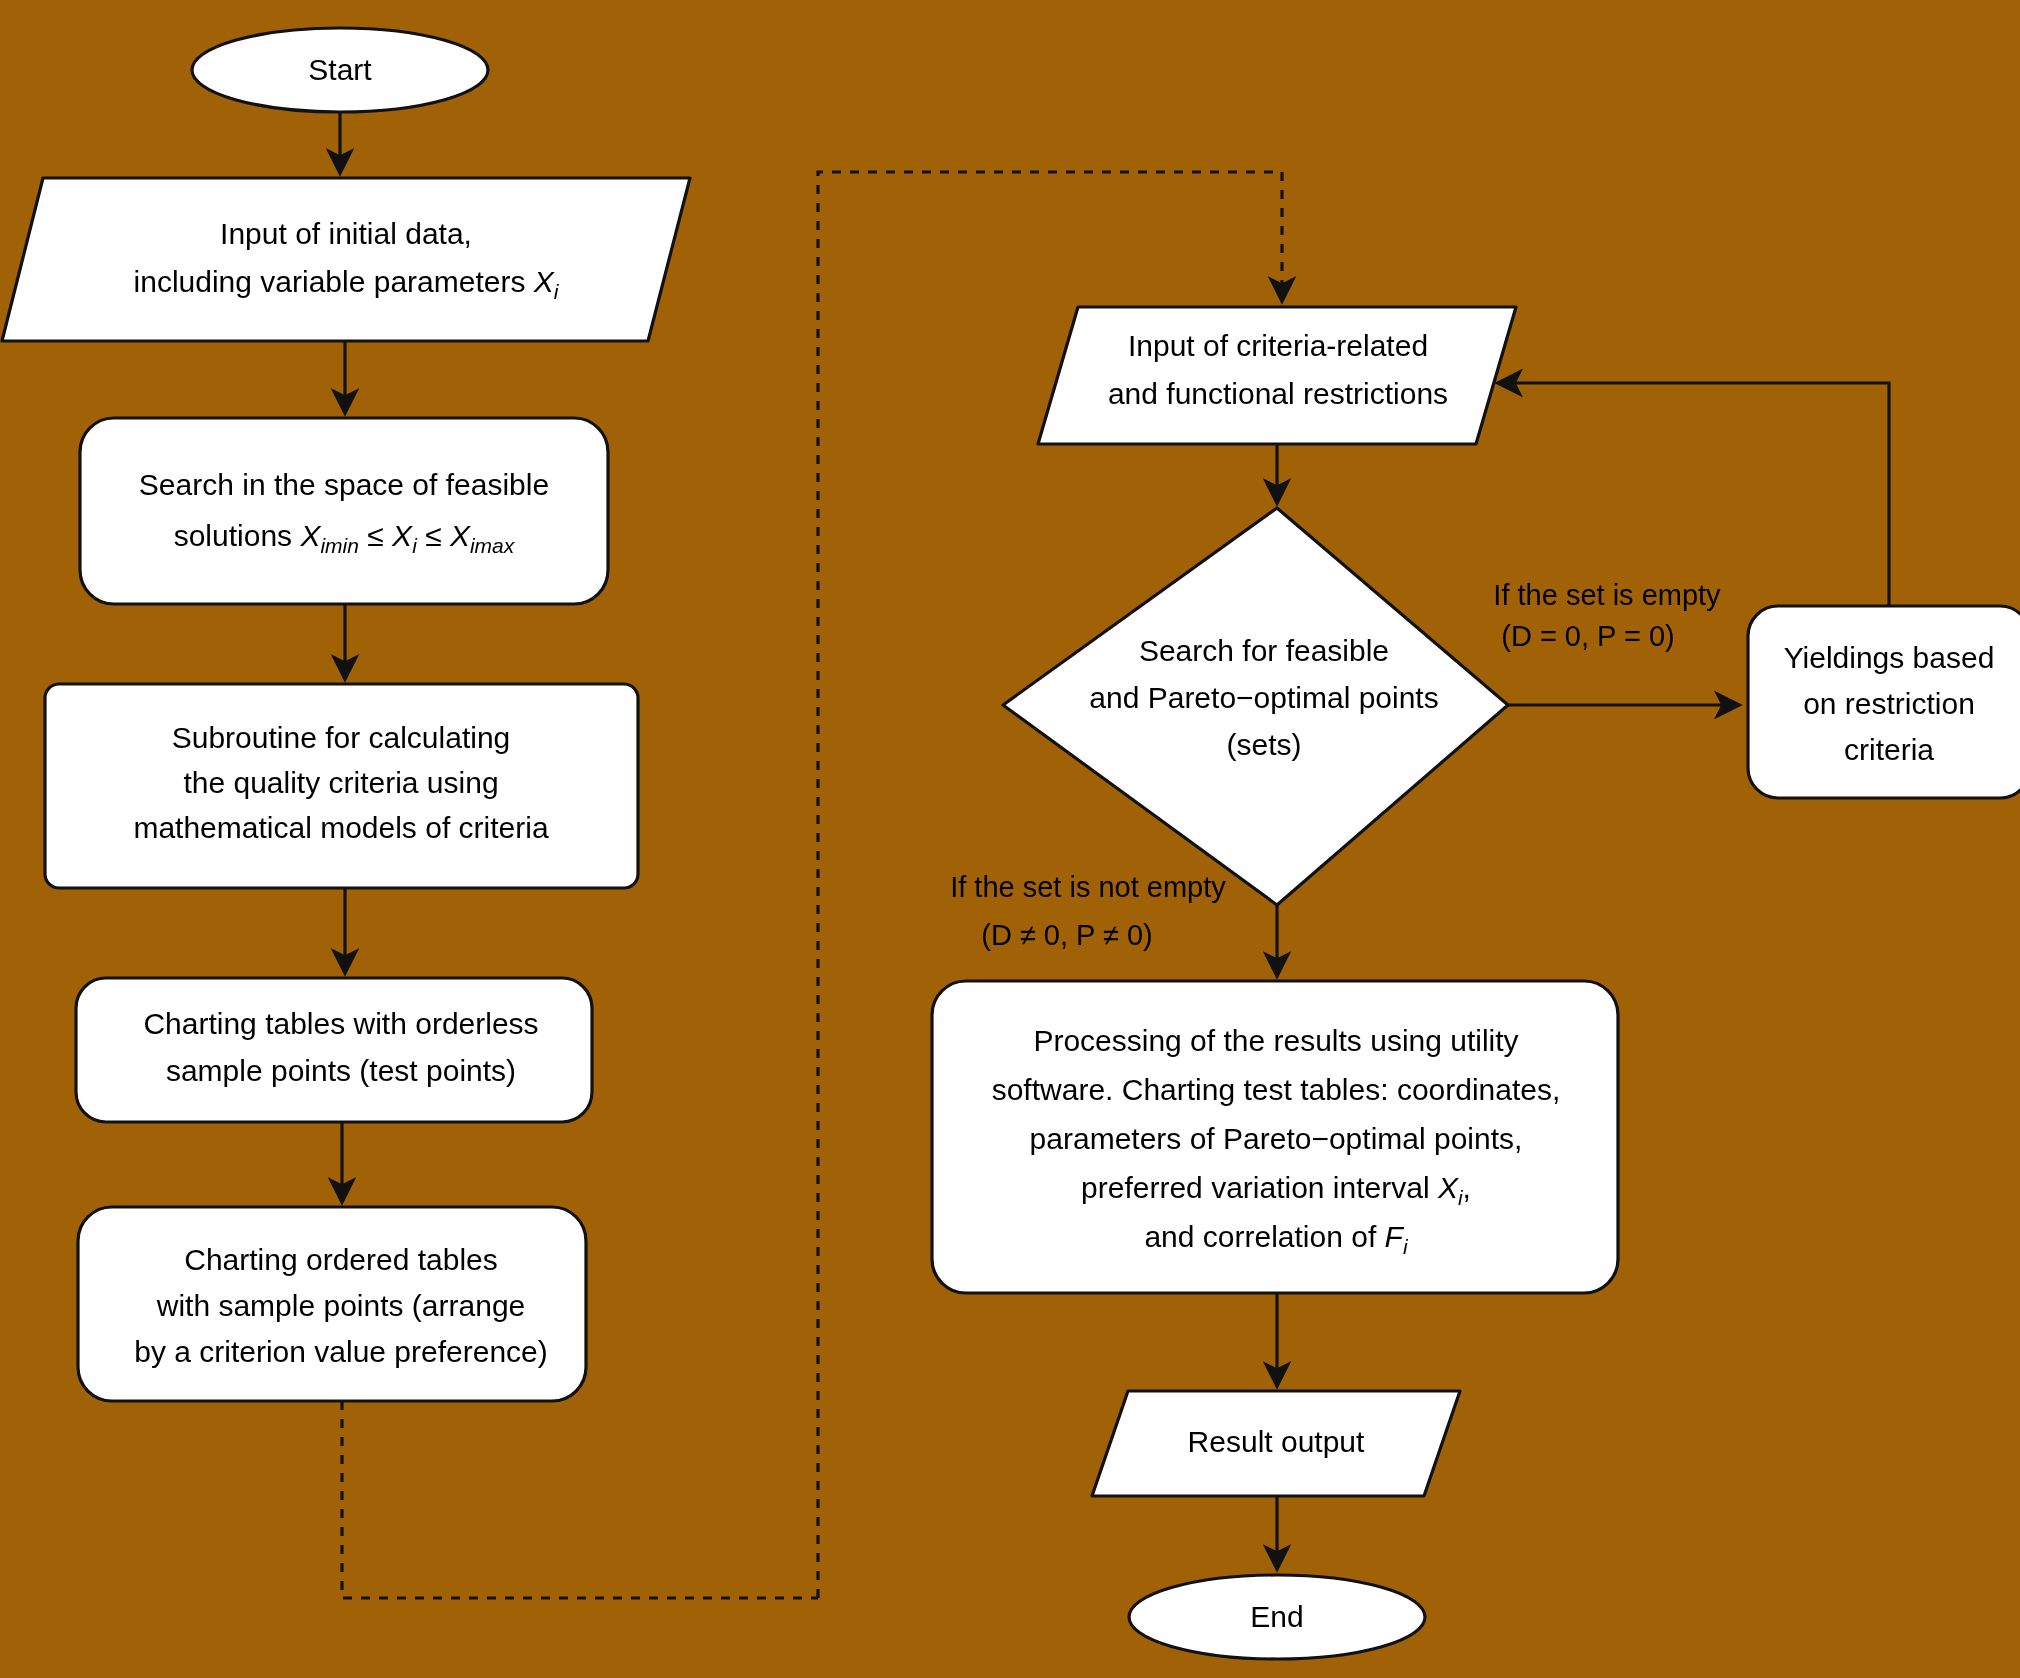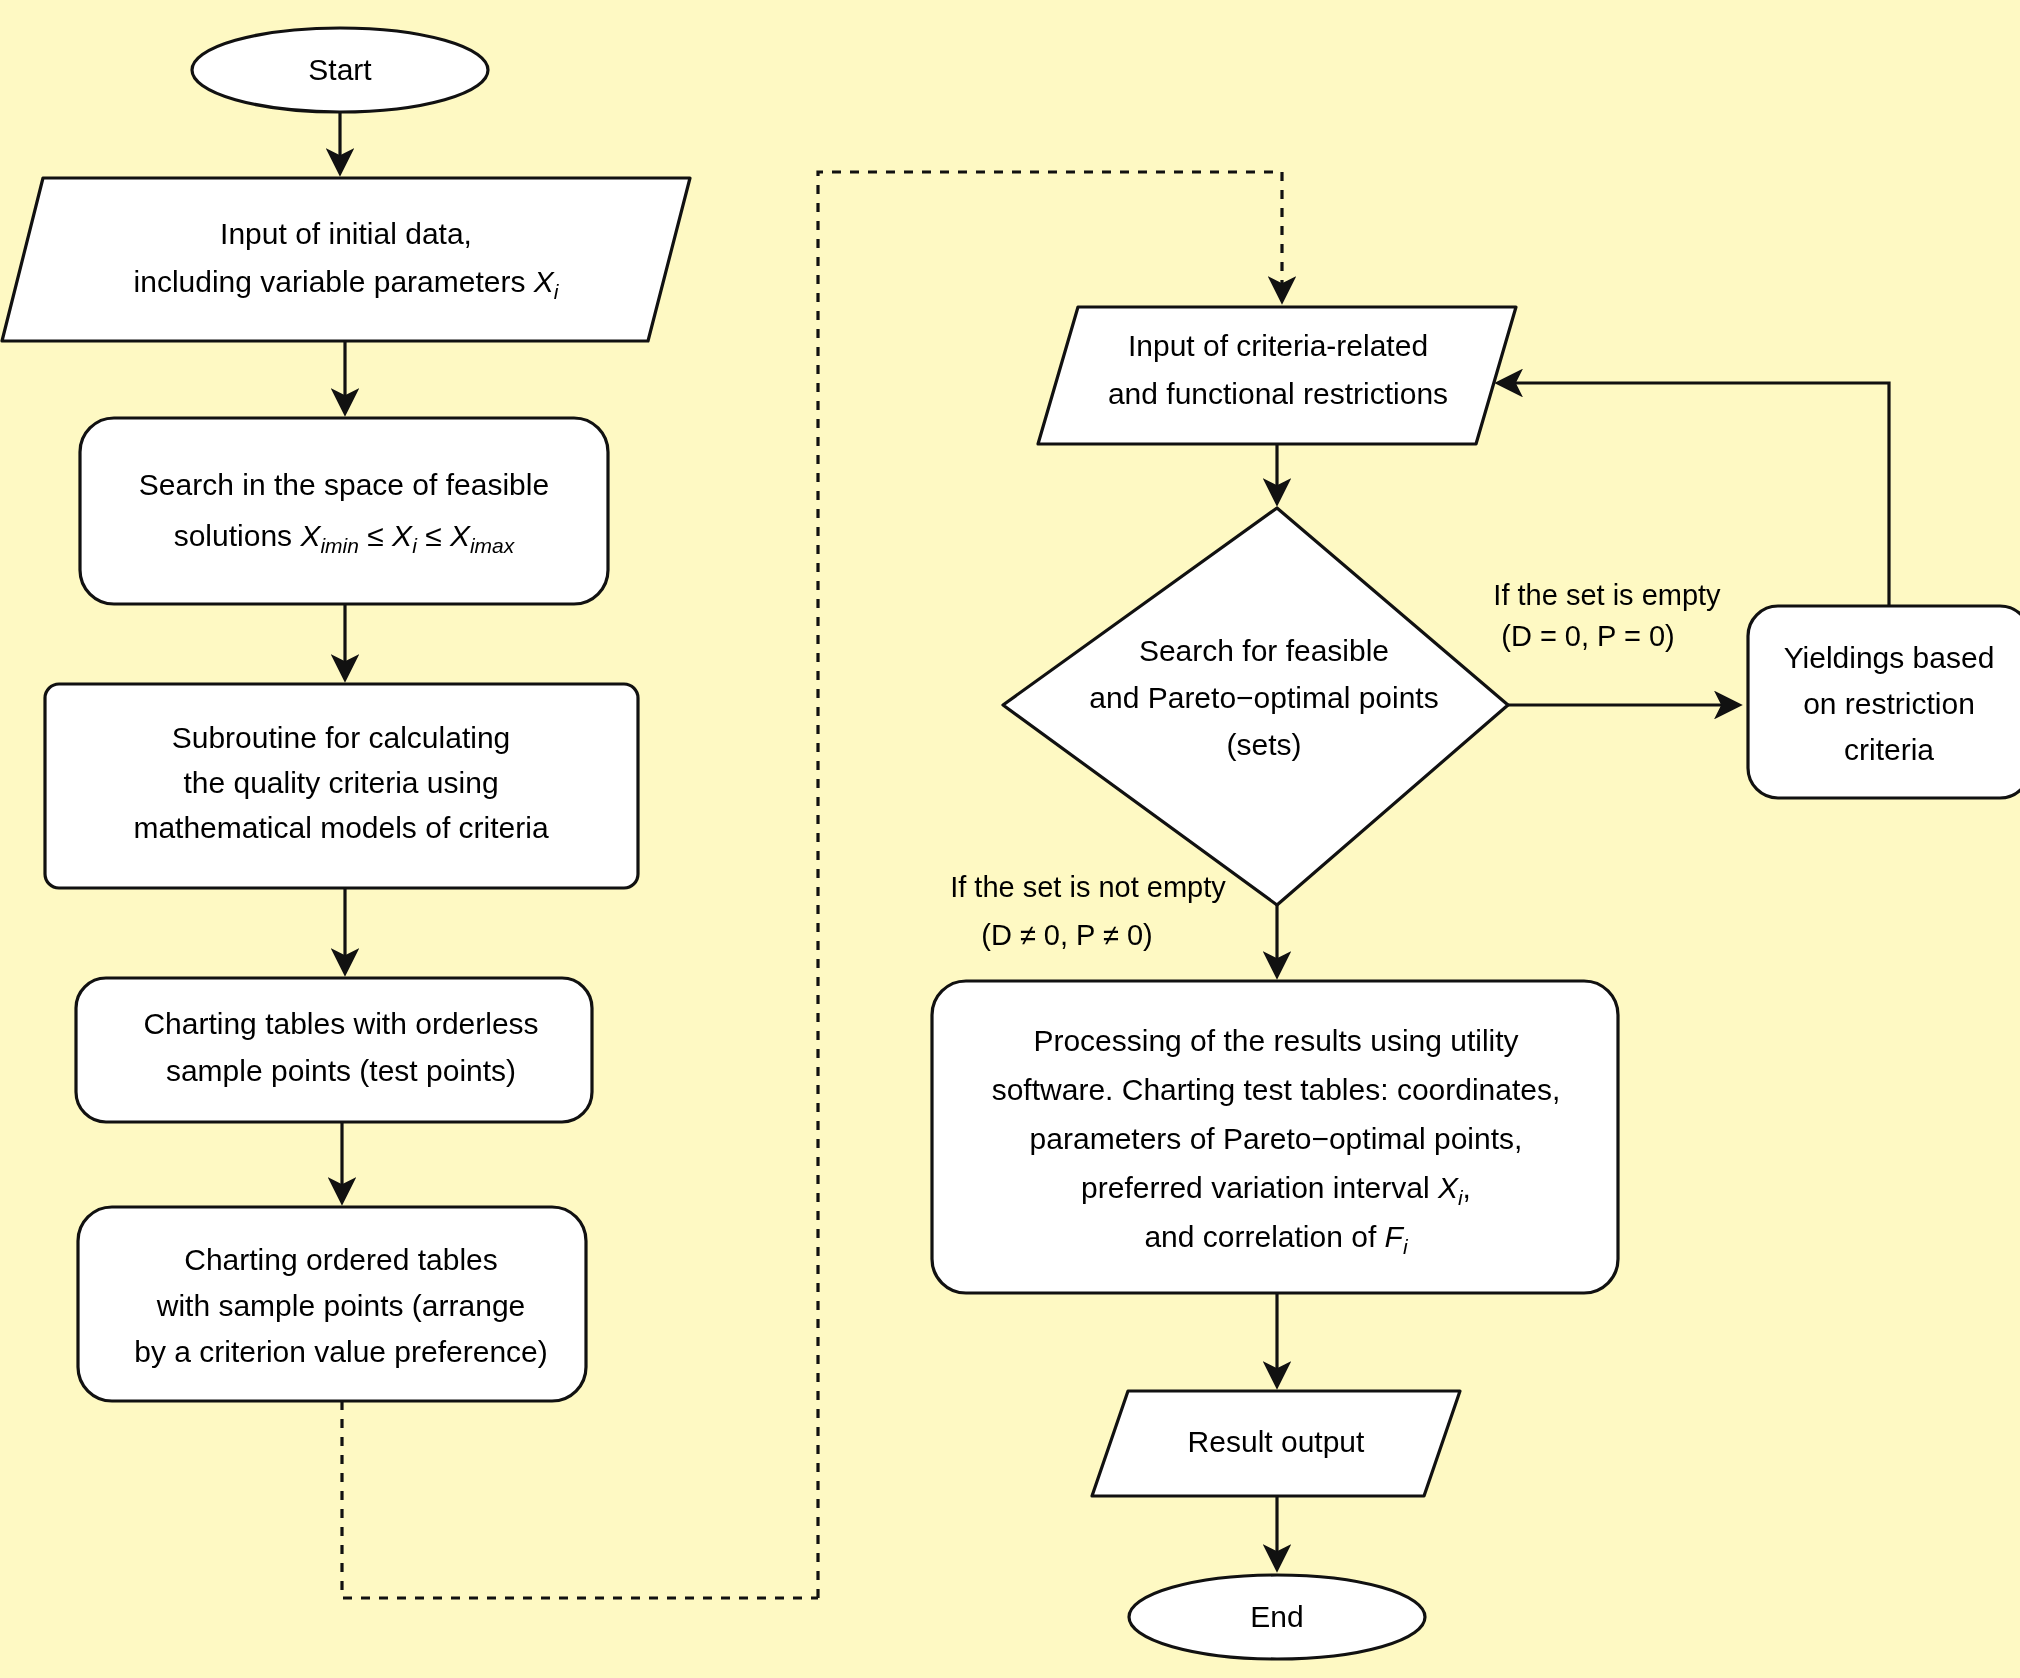--- a/index.html
+++ b/index.html
@@ -4,21 +4,21 @@
 <style>
   html, body {
     margin: 0;
     padding: 0;
     background: #ffffff;
   }
   #flow-root {
     position: relative;
     width: 2020px;
     height: 1678px;
-    background: #fef9c3;
+    background: #a16207;
     font-family: "Liberation Sans", sans-serif;
   }
   svg.diagram {
     display: block;
     width: 2020px;
     height: 1678px;
   }
   .shape-stroke {
     fill: #ffffff;
     stroke: #111111;

